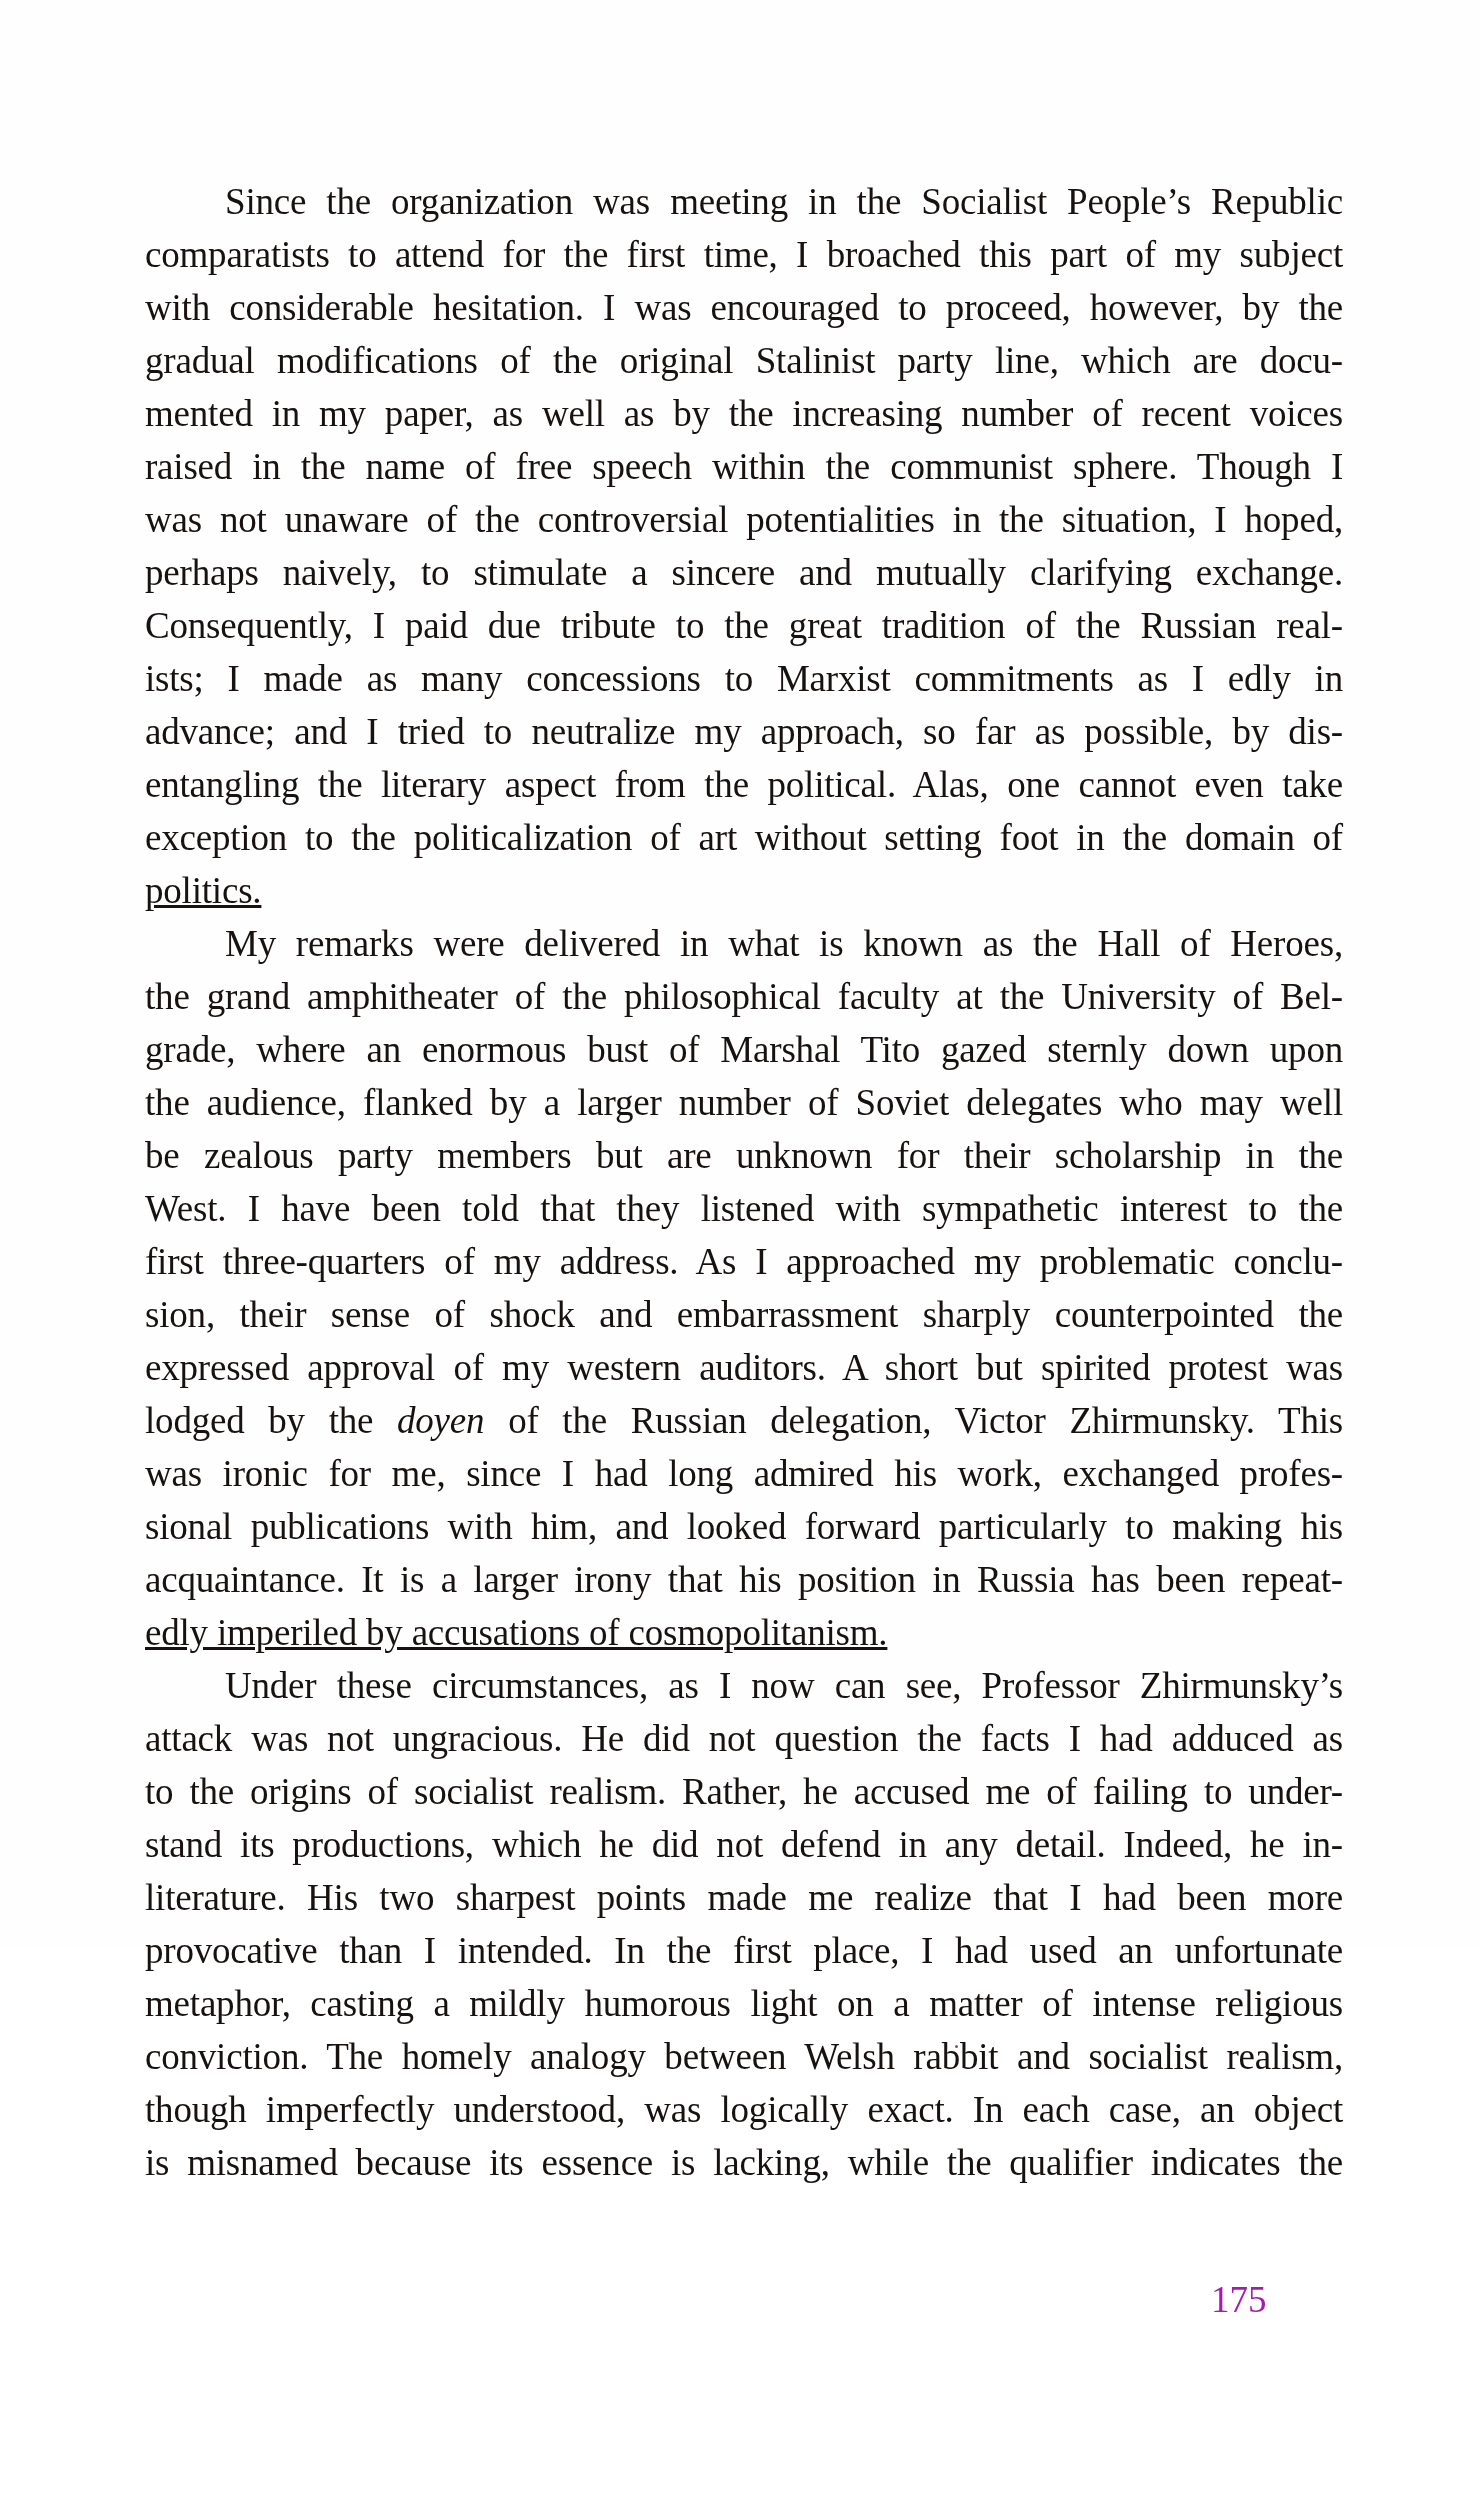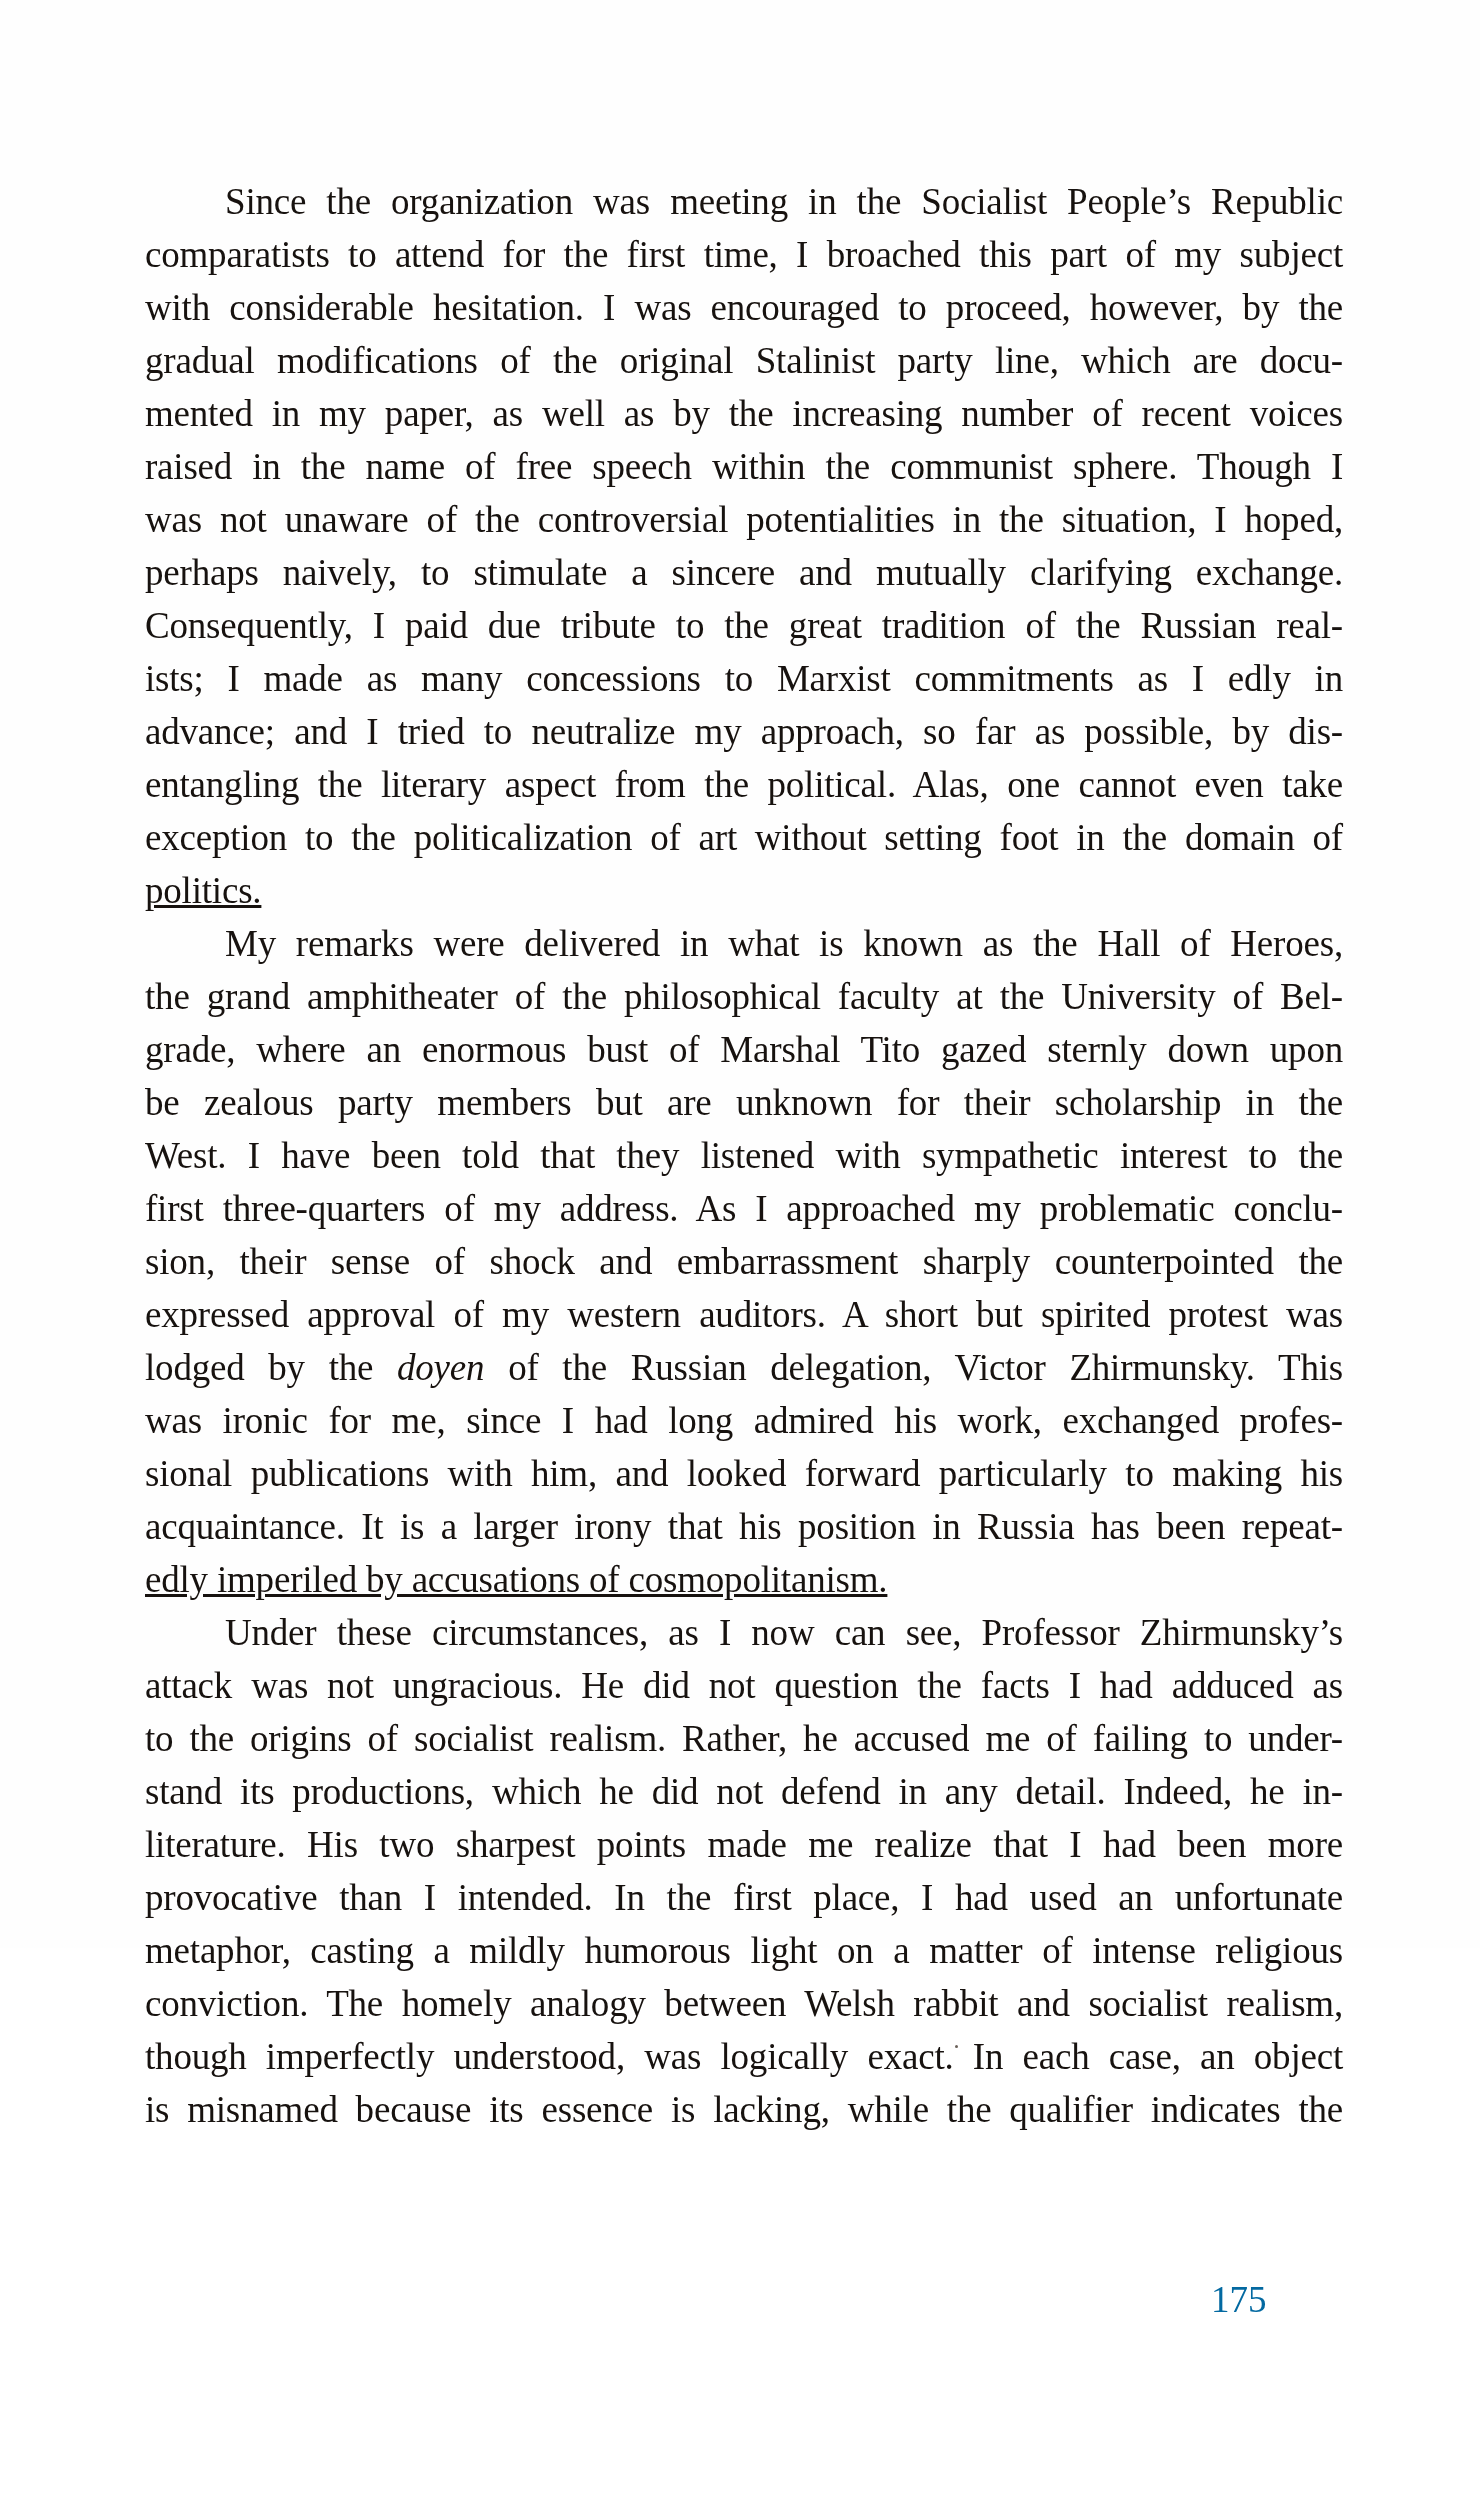--- a/index.html
+++ b/index.html
@@ -50,21 +50,21 @@
     .line span.seg-italic {
       font-style: italic;
     }
     .page-number {
       position: absolute;
       left: 1211px;
       top: 2276px;
       font-family: "Liberation Serif", "DejaVu Serif", serif;
       font-size: 37px;
       line-height: 48px;
-      color: #0369a1;
+      color: #a21caf;
       text-align: center;
     }
     .speck {
       position: absolute;
       left: 955px;
       top: 2045px;
       width: 3.2px;
       height: 3.2px;
       border-radius: 50%;
       background: #6b625a;
@@ -88,20 +88,21 @@
         <span class="line"><span>ists; I made as many concessions to Marxist commitments as I edly in</span></span>
         <span class="line"><span>advance; and I tried to neutralize my approach, so far as possible, by dis-</span></span>
         <span class="line"><span>entangling the literary aspect from the political. Alas, one cannot even take</span></span>
         <span class="line"><span>exception to the politicalization of art without setting foot in the domain of</span></span>
         <span class="line last"><span>politics.</span></span>
       </div>
       <div>
         <span class="line indent"><span>My remarks were delivered in what is known as the Hall of Heroes,</span></span>
         <span class="line"><span>the grand amphitheater of the philosophical faculty at the University of Bel-</span></span>
         <span class="line"><span>grade, where an enormous bust of Marshal Tito gazed sternly down upon</span></span>
+        <span class="line"><span>the audience, flanked by a larger number of Soviet delegates who may well</span></span>
         <span class="line"><span>be zealous party members but are unknown for their scholarship in the</span></span>
         <span class="line"><span>West. I have been told that they listened with sympathetic interest to the</span></span>
         <span class="line"><span>first three-quarters of my address. As I approached my problematic conclu-</span></span>
         <span class="line"><span>sion, their sense of shock and embarrassment sharply counterpointed the</span></span>
         <span class="line"><span>expressed approval of my western auditors. A short but spirited protest was</span></span>
         <span class="line"><span>lodged by the </span><span class="seg-italic">doyen</span><span> of the Russian delegation, Victor Zhirmunsky. This</span></span>
         <span class="line"><span>was ironic for me, since I had long admired his work, exchanged profes-</span></span>
         <span class="line"><span>sional publications with him, and looked forward particularly to making his</span></span>
         <span class="line"><span>acquaintance. It is a larger irony that his position in Russia has been repeat-</span></span>
         <span class="line last"><span>edly imperiled by accusations of cosmopolitanism.</span></span>

